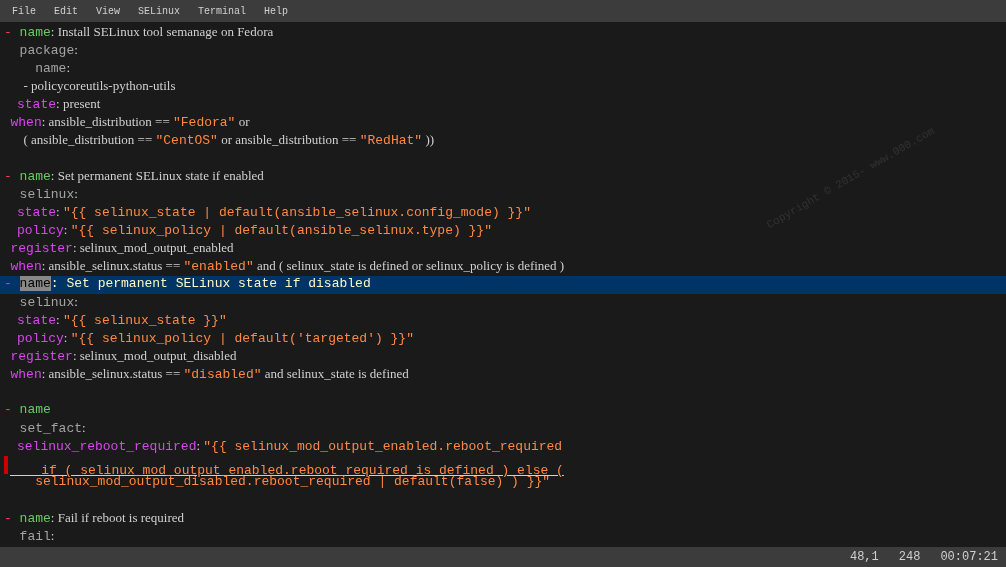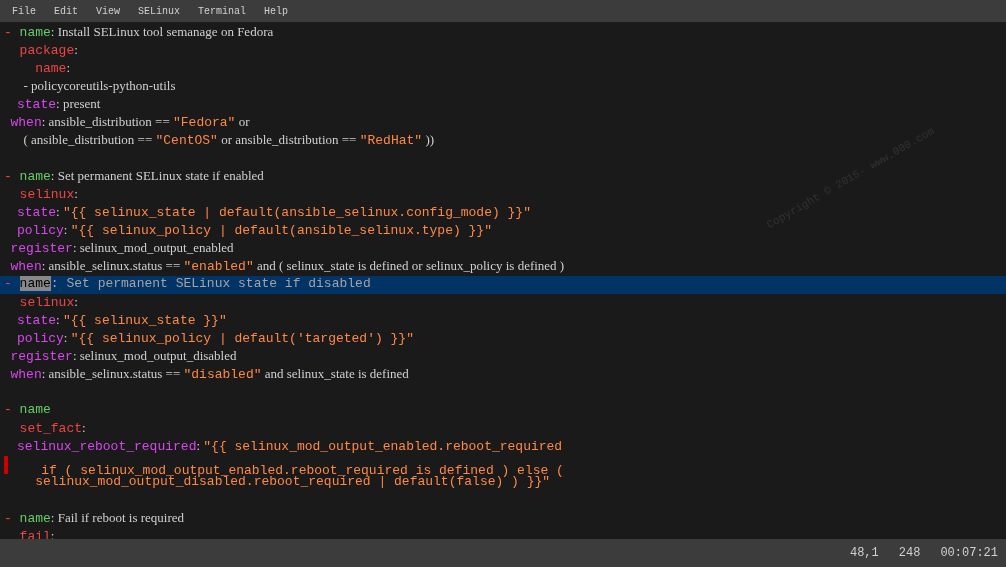--- a/index.html
+++ b/index.html
@@ -35,21 +35,21 @@
       color: #d0d0d0;
       padding: 2px 0;
       height: calc(567px - 22px - 20px);
       overflow: hidden;
       position: relative;
     }
 
     
     #statusbar {
       background: #3c3c3c;
-      height: 28px;
+      height: 20px;
       display: flex;
       align-items: center;
       justify-content: space-between;
       padding: 0 8px;
       position: absolute;
       bottom: 0;
       left: 0;
       right: 0;
     }
     .status-left { color: #d0d0d0; font-size: 12px; }
@@ -62,21 +62,21 @@
       height: 18px;
       padding: 0 4px;
       white-space: pre;
     }
     .line.cursor-line {
       background: #003366;
     }
 
     
     .c-white   { color: #d0d0d0; font-family: Liberation Serif, serif; }
-    .c-red     { color: #ef4444; }
+    .c-red     { color: #a3a3a3; }
     .c-cyan    { color: #d946ef; }
     .c-string  { color: #ff8844; }
     .c-dash    { color: #ff4444; }
     .c-name    { color: #66cc66; }
 
     
     .left-marker {
       width: 4px;
       background: #cc0000;
       height: 18px;
@@ -160,21 +160,21 @@
 
   <div class="line">
     <span class="c-white">  </span><span class="c-cyan">register</span><span class="c-white">: selinux_mod_output_enabled</span>
   </div>
 
   <div class="line">
     <span class="c-white">  </span><span class="c-cyan">when</span><span class="c-white">: ansible_selinux.status == </span><span class="c-string">"enabled"</span><span class="c-white"> and ( selinux_state is defined or selinux_policy is defined )</span>
   </div>
 
   <div class="line cursor-line">
-    <span style="color:#ff4444;background:#003366;">- </span><span style="background:#888888;color:#000;">name</span><span style="color:#a3a3a3;background:#003366;">: Set permanent SELinux state if disabled</span>
+    <span style="color:#ff4444;background:#003366;">- </span><span style="background:#888888;color:#000;">name</span><span style="color:#fef9c3;background:#003366;">: Set permanent SELinux state if disabled</span>
   </div>
 
   <div class="line">
     <span class="c-red">  selinux</span><span class="c-white">:</span>
   </div>
 
   <div class="line">
     <span class="c-white">    </span><span class="c-cyan">state</span><span class="c-white">: </span><span class="c-string">"{{ selinux_state }}"</span>
   </div>
 
@@ -197,21 +197,21 @@
   </div>
 
   <div class="line">
     <span class="c-red">  set_fact</span><span class="c-white">:</span>
   </div>
 
   <div class="line">
     <span class="c-white">    </span><span class="c-cyan">selinux_reboot_required</span><span class="c-white">: </span><span class="c-string">"{{ selinux_mod_output_enabled.reboot_required</span>
   </div>
 
-  <div class="line" style="position:relative;">
+  <div class="line" style="position:relative;text-decoration:underline;">
     <span class="left-marker"></span><span class="c-string">    if ( selinux_mod_output_enabled.reboot_required is defined ) else (</span>
   </div>
 
   <div class="line">
     <span class="c-string">    selinux_mod_output_disabled.reboot_required | default(false) ) }}"</span>
   </div>
 
   <div class="line">&nbsp;</div>
 
   <div class="line">

